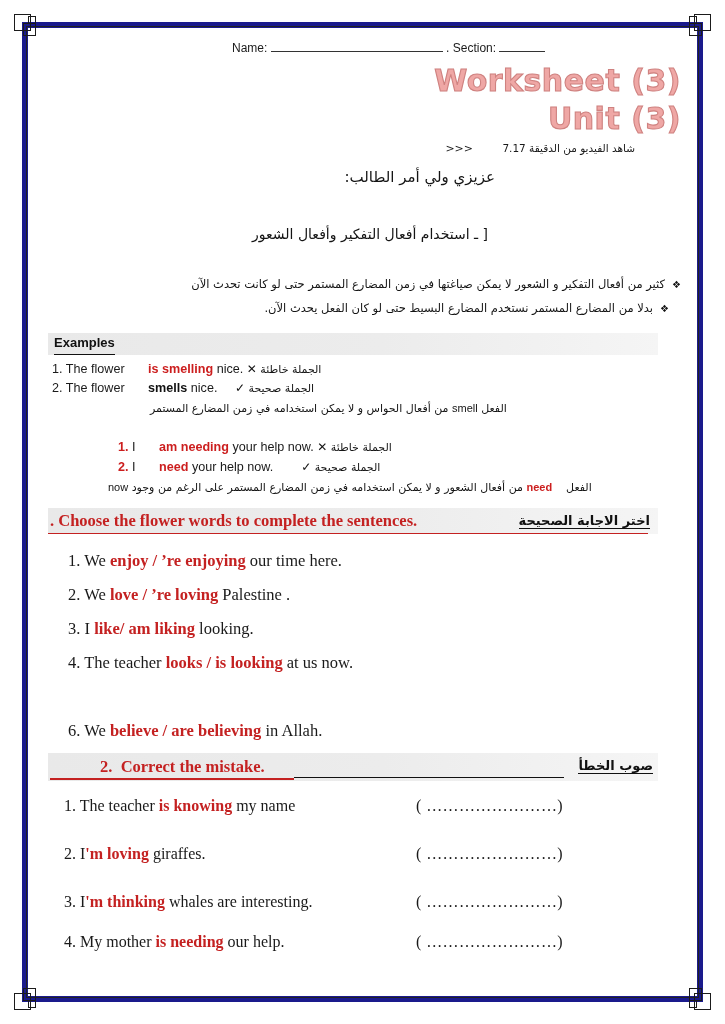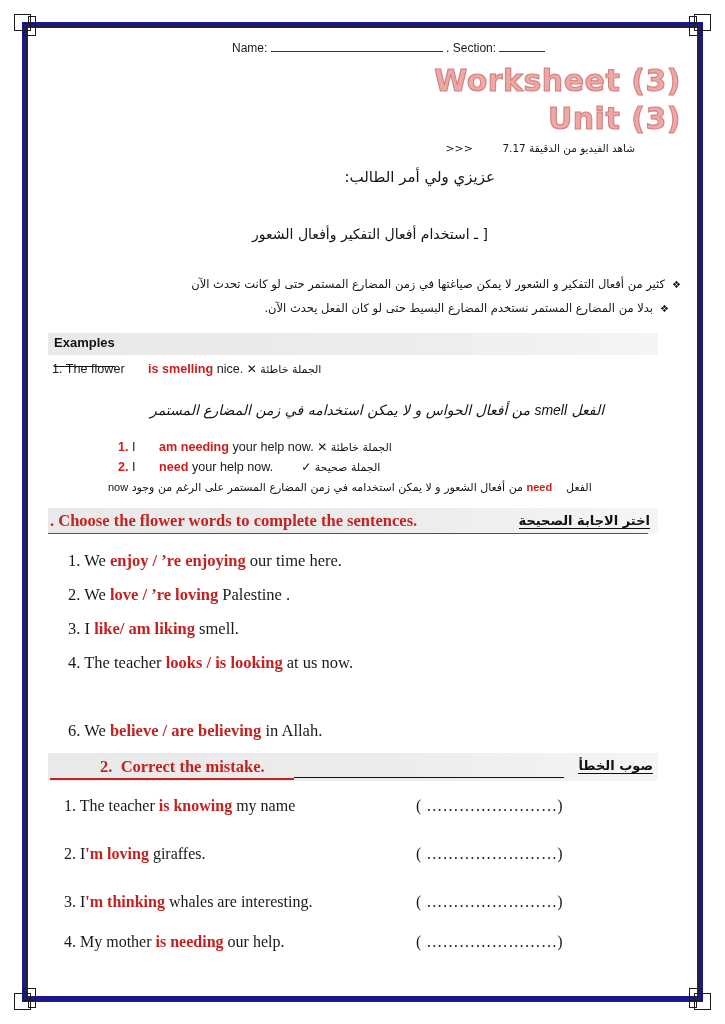--- a/index.html
+++ b/index.html
@@ -143,21 +143,21 @@
   #correct-band  { top: 753px; height: 28px; }
 
   #examples-label {
     position: absolute;
     left: 6px; top: 2px;
     font-family: "Liberation Sans", sans-serif;
     font-weight: bold;
     font-size: 13px;
     color: #111;
     border-bottom: 1.6px solid #111;
-    padding-bottom: 16px;
+    padding-bottom: 4px;
   }
 
   
   .ex-line {
     font-family: "Liberation Sans", sans-serif;
     font-size: 12.6px;
     color: #1a1a1a;
     white-space: nowrap;
   }
   .ex-line b { font-weight: bold; padding-left: 20px; }
@@ -172,24 +172,23 @@
     font-size: 11px;
     color: #141414;
   }
 
   #ex1 { left: 52px; top: 362px; }
   #ex2 { left: 52px; top: 381px; }
   #ex-note-1 {
     left: 150px; top: 402px;
     direction: rtl;
     font-family: "DejaVu Sans", sans-serif;
-    font-size: 14px;
+    font-size: 11px;
     color: #141414;
     white-space: nowrap;
-    font-style: italic;
   }
 
   #ex3 { left: 118px; top: 440px; }
   #ex4 { left: 118px; top: 460px; }
   #ex-note-2 {
     left: 108px; top: 481px;
     direction: rtl;
     font-family: "DejaVu Sans", sans-serif;
     font-size: 11px;
     color: #141414;
@@ -339,20 +338,26 @@
     <span id="examples-label">Examples</span>
   </div>
 
   <div class="abs ex-line" id="ex1">
     <span>1.</span>
     <span>The flower </span><b class="red">is smelling</b><span> nice.</span>
     <span class="mark">✕</span>
     <span class="arinl">الجملة خاطئة</span>
   </div>
 
+  <div class="abs ex-line" id="ex2">
+    <span>2.</span>
+    <span>The flower </span><b class="blk-b">smells</b><span> nice.</span>
+    &nbsp;&nbsp;&nbsp;&nbsp;<span class="mark">✓</span>
+    <span class="arinl">الجملة صحيحة</span>
+  </div>
 
   <div class="abs" id="ex-note-1">
     <span>الفعل</span>
     <span style="font-family:'Liberation Sans',sans-serif;">smell</span>
     <span>من أفعال الحواس و لا يمكن استخدامه في زمن المضارع المستمر</span>
   </div>
 
   <div class="abs ex-line" id="ex3">
     <span class="redb">1.</span>
     <span>I </span><b class="red">am needing</b><span> your help now.</span>
@@ -382,21 +387,21 @@
   <div class="q" id="q1">
     <span class="num">1.</span>
     <span>We </span><span class="ch">enjoy / ’re enjoying</span><span>  our time here.</span>
   </div>
   <div class="q" id="q2">
     <span class="num">2.</span>
     <span>We </span><span class="ch">love / ’re loving</span><span>  Palestine .</span>
   </div>
   <div class="q" id="q3">
     <span class="num">3.</span>
-    <span>I </span><span class="ch">like/ am liking</span><span> smell.</span>
+    <span>I </span><span class="ch">like/ am liking</span><span> looking.</span>
   </div>
   <div class="q" id="q4">
     <span class="num">4.</span>
     <span>The teacher </span><span class="ch">looks /  is looking</span><span> at us now.</span>
   </div>
   <div class="q" id="q6">
     <span class="num">6.</span>
     <span>We </span><span class="ch">believe / are believing</span><span> in Allah.</span>
   </div>
 

